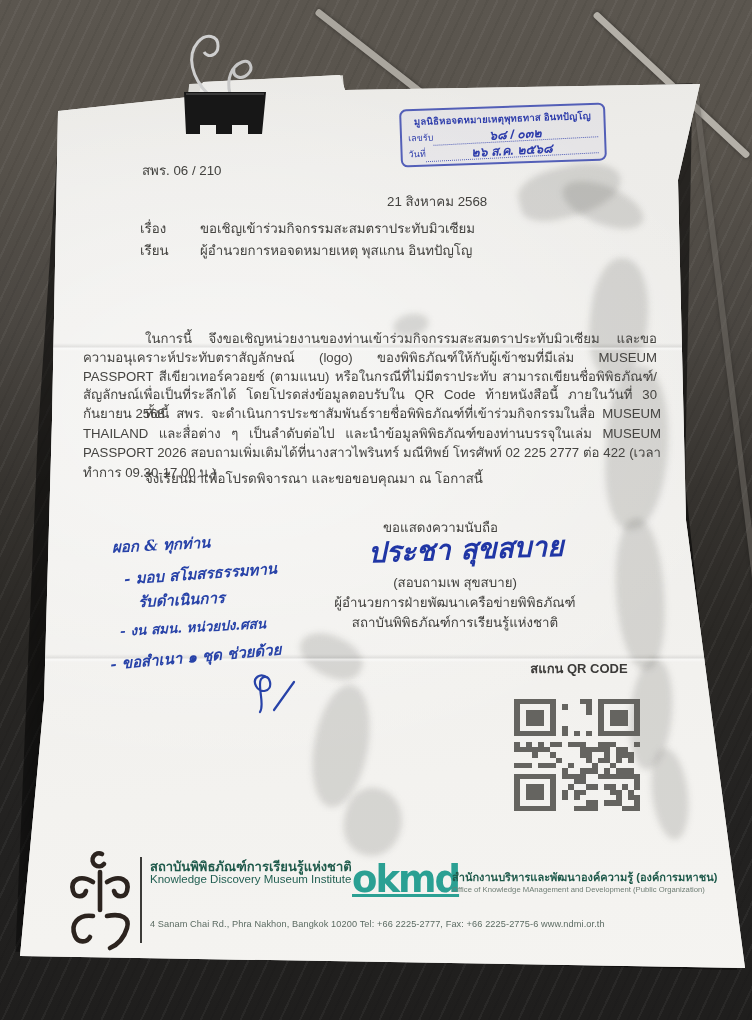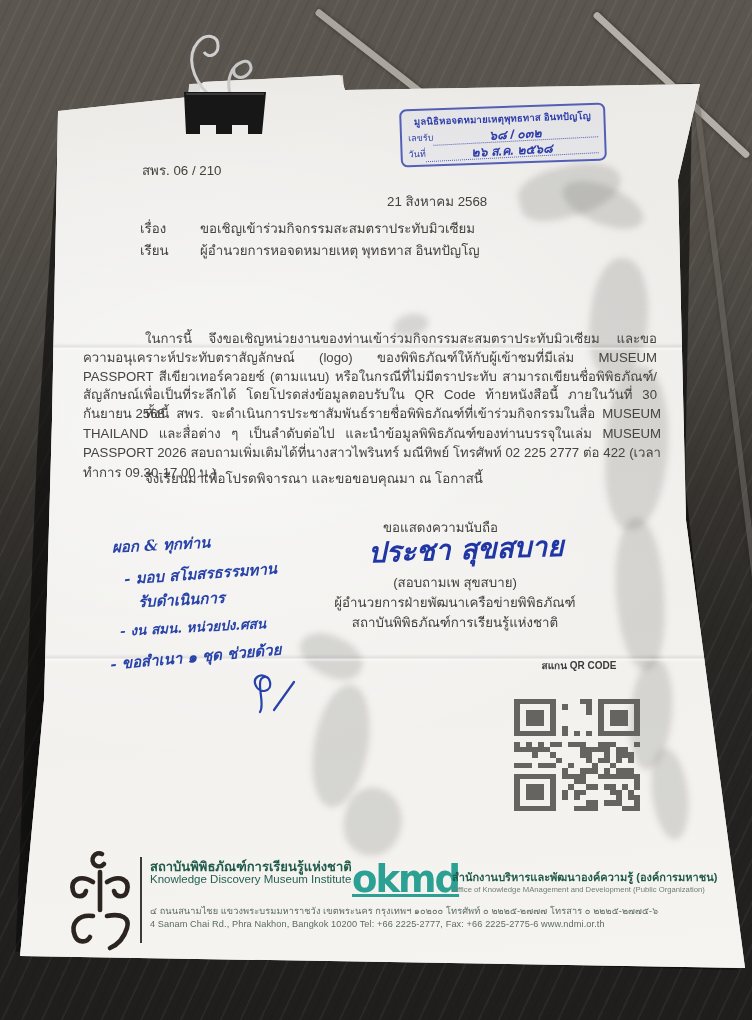--- a/index.html
+++ b/index.html
@@ -100,21 +100,21 @@
         <span>วันที่</span>
         <span class="sval">๒๖ ส.ค. ๒๕๖๘</span>
       </div>
     </div>
 
     <div class="t" style="left:142px;top:160px;">สพร. 06 / 210</div>
     <div class="t" style="left:387px;top:191px;">21 สิงหาคม 2568</div>
     <div class="t" style="left:140px;top:218px;">เรื่อง</div>
     <div class="t" style="left:200px;top:218px;">ขอเชิญเข้าร่วมกิจกรรมสะสมตราประทับมิวเซียม</div>
     <div class="t" style="left:140px;top:240px;">เรียน</div>
-    <div class="t" style="left:200px;top:240px;">ผู้อำนวยการหอจดหมายเหตุ พุทธทาส อินทปัญโญ</div>
+    <div class="t" style="left:200px;top:240px;">ผู้อำนวยการหอจดหมายเหตุ พุสแกน อินทปัญโญ</div>
 
     <div class="para" style="left:83px;top:330px;width:574px;line-height:18.8px;">ในการนี้ จึงขอเชิญหน่วยงานของท่านเข้าร่วมกิจกรรมสะสมตราประทับมิวเซียม และขอความอนุเคราะห์ประทับตราสัญลักษณ์ (logo) ของพิพิธภัณฑ์ให้กับผู้เข้าชมที่มีเล่ม MUSEUM PASSPORT สีเขียวเทอร์ควอยซ์ (ตามแนบ) หรือในกรณีที่ไม่มีตราประทับ สามารถเขียนชื่อพิพิธภัณฑ์/สัญลักษณ์เพื่อเป็นที่ระลึกได้ โดยโปรดส่งข้อมูลตอบรับใน QR Code ท้ายหนังสือนี้ ภายในวันที่ 30 กันยายน 2568</div>
     <div class="para" style="left:83px;top:404px;width:578px;">ทั้งนี้ สพร. จะดำเนินการประชาสัมพันธ์รายชื่อพิพิธภัณฑ์ที่เข้าร่วมกิจกรรมในสื่อ MUSEUM THAILAND และสื่อต่าง ๆ เป็นลำดับต่อไป และนำข้อมูลพิพิธภัณฑ์ของท่านบรรจุในเล่ม MUSEUM PASSPORT 2026 สอบถามเพิ่มเติมได้ที่นางสาวไพรินทร์ มณีทิพย์ โทรศัพท์ 02 225 2777 ต่อ 422 (เวลาทำการ 09.30-17.00 น.)</div>
     <div class="t" style="left:145px;top:468px;">จึงเรียนมาเพื่อโปรดพิจารณา และขอขอบคุณมา ณ โอกาสนี้</div>
 
     <div class="t" style="left:383px;top:517px;">ขอแสดงความนับถือ</div>
     <div class="sig-script">ประชา สุขสบาย</div>
     <div class="t center" style="left:330px;top:572px;width:250px;">(สอบถามเพ สุขสบาย)</div>
     <div class="t center" style="left:305px;top:592px;width:300px;">ผู้อำนวยการฝ่ายพัฒนาเครือข่ายพิพิธภัณฑ์</div>
     <div class="t center" style="left:305px;top:612px;width:300px;">สถาบันพิพิธภัณฑ์การเรียนรู้แห่งชาติ</div>
@@ -122,21 +122,21 @@
     <div class="note" style="left:112px;top:533px;transform:rotate(-3deg);">ผอก &amp; ทุกท่าน</div>
     <div class="note" style="left:124px;top:562px;transform:rotate(-4deg);">- มอบ สโมสรธรรมทาน</div>
     <div class="note" style="left:138px;top:588px;transform:rotate(-3deg);">รับดำเนินการ</div>
     <div class="note" style="left:120px;top:616px;font-size:13.5px;transform:rotate(-3deg);">- งน สมน. หน่วยปง.ศสน</div>
     <div class="note" style="left:110px;top:645px;transform:rotate(-5deg);">- ขอสำเนา ๑ ชุด ช่วยด้วย</div>
     <svg style="left:246px;top:668px;" width="64" height="52" viewBox="0 0 64 52">
       <path d="M22,10 C14,4 6,10 10,18 C14,26 26,24 24,14 C22,6 14,8 14,16 C14,28 18,38 14,44" fill="none" stroke="#2742a8" stroke-width="2.2" stroke-linecap="round"></path>
       <path d="M28,42 L48,14" fill="none" stroke="#2742a8" stroke-width="2.2" stroke-linecap="round"></path>
     </svg>
 
-    <div class="qr-title" style="top:658px;font-size:10px;">สแกน QR CODE</div>
+    <div class="qr-title" style="top:658px;font-size:13px;">สแกน QR CODE</div>
     <div class="qr" id="qr">
         <i style="grid-area:1/1"></i>
         <i style="grid-area:1/2"></i>
         <i style="grid-area:1/3"></i>
         <i style="grid-area:1/4"></i>
         <i style="grid-area:1/5"></i>
         <i style="grid-area:1/6"></i>
         <i style="grid-area:1/7"></i>
         <i style="grid-area:1/12"></i>
         <i style="grid-area:1/13"></i>
@@ -348,21 +348,20 @@
         <path d="M40,22 L40,60"></path>
         <path d="M33,32 C20,24 10,30 13,41 C15,48 24,48 26,41"></path>
         <path d="M47,32 C60,24 70,30 67,41 C65,48 56,48 54,41"></path>
         <path d="M33,66 C18,64 10,74 15,86 C18,93 27,93 30,87"></path>
         <path d="M47,66 C62,63 70,68 67,78 C64,88 57,95 50,98"></path>
       </g>
     </svg>
     <div class="f-div"></div>
     <div class="f-th" style="left:150px;top:856px;">สถาบันพิพิธภัณฑ์การเรียนรู้แห่งชาติ</div>
     <div class="f-en" style="left:150px;top:873px;">Knowledge Discovery Museum Institute</div>
-    <div class="f-addr" style="left:150px;top:903px;">๔ ถนนสนามไชย แขวงพระบรมมหาราชวัง เขตพระนคร กรุงเทพฯ ๑๐๒๐๐ โทรศัพท์ ๐ ๒๒๒๕-๒๗๗๗ โทรสาร ๐ ๒๒๒๕-๒๗๗๕-๖</div>
     <div class="f-addr" style="left:150px;top:919px;">4 Sanam Chai Rd., Phra Nakhon, Bangkok 10200 Tel: +66 2225-2777, Fax: +66 2225-2775-6 www.ndmi.or.th</div>
     <div class="okmd">okmd</div>
     <div class="okmd-th">สำนักงานบริหารและพัฒนาองค์ความรู้ (องค์การมหาชน)</div>
     <div class="okmd-en">Office of Knowledge MAnagement and Development (Public Organization)</div>
   </div>
 
   <svg style="left:168px;top:22px;" width="112" height="116" viewBox="0 0 112 116">
     <g fill="none" stroke="#c7c7c7" stroke-width="3">
       <path d="M40,72 C24,56 18,34 30,20 C38,11 50,13 50,24 C50,33 40,37 36,30" stroke="#cfcfcf"></path>
       <path d="M62,72 C58,56 64,44 74,40 C82,37 86,46 80,52 C74,58 64,56 66,46"></path>

